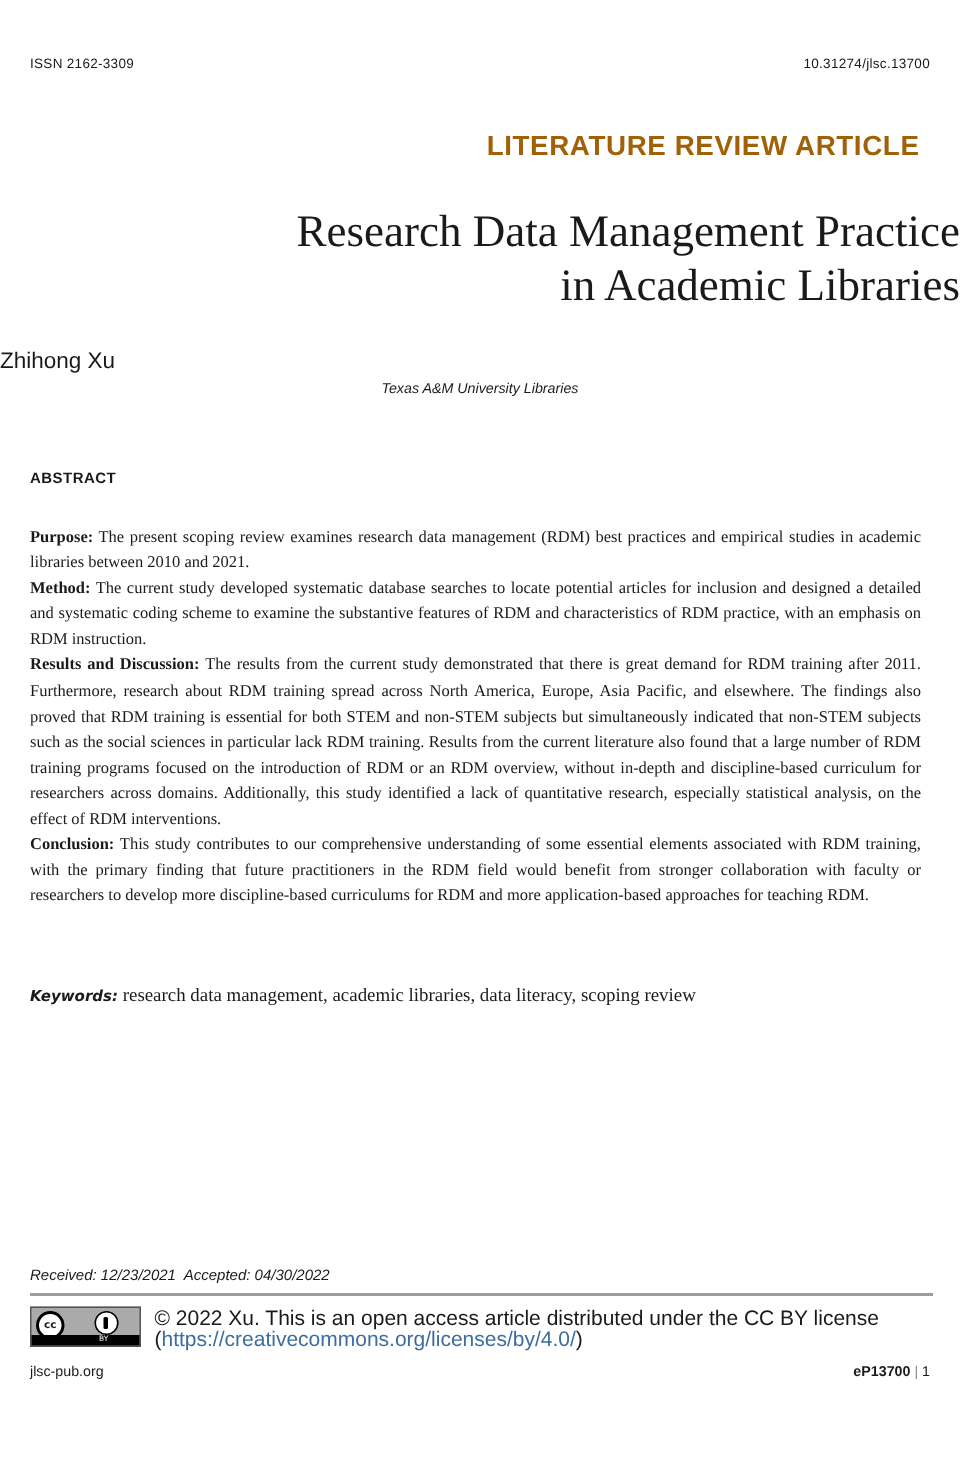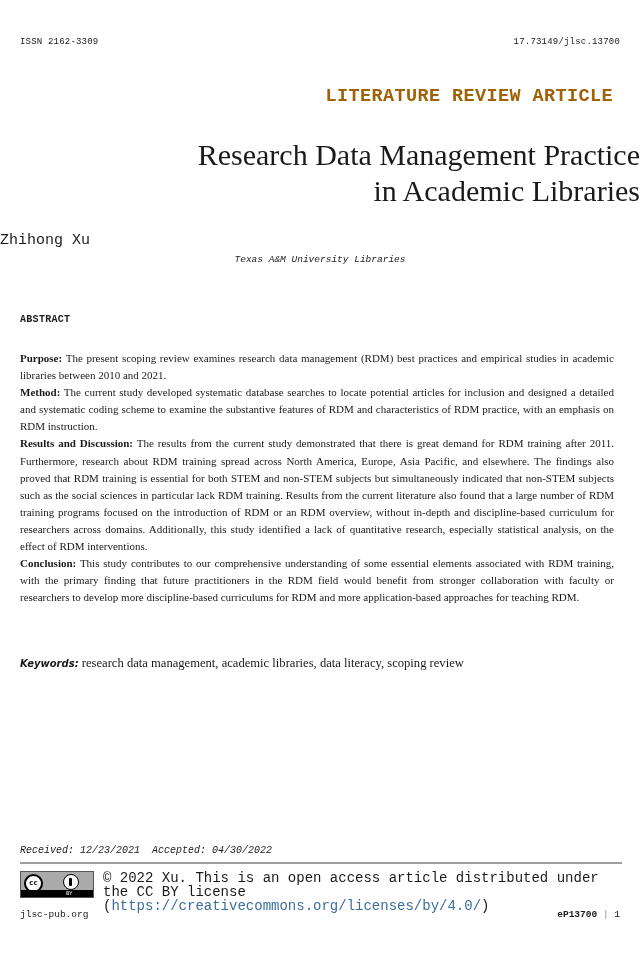--- a/index.html
+++ b/index.html
@@ -1,17 +1,17 @@
 <!DOCTYPE html>
 <html><head>
 <meta charset="utf-8">
 <style>
   html, body { margin: 0; padding: 0; background: #ffffff; }
   body { width: 640px; height: 973px; position: relative; overflow: hidden; color: #1a1a1a; }
-  .sans { font-family: Liberation Mono, monospace; }
+  .sans { font-family: Liberation Sans, sans-serif; }
   .serif { font-family: "Liberation Serif", serif; }
 
   .top-left { position: absolute; left: 20px; top: 37px; font-size: 9px; letter-spacing: 0.2px; }
   .top-right { position: absolute; right: 20px; top: 37px; font-size: 9px; letter-spacing: 0.2px; }
 
   .article-type { position: absolute; right: 27px; top: 86px; font-size: 18.5px; font-weight: bold; color: #a16207; letter-spacing: 0.4px; }
 
   .title { position: absolute; left: 0; width: 640px; top: 137px; text-align: right; font-size: 30px; line-height: 36px; color: #1a1a1a; }
   .author { position: absolute; left: 0; width: 640px; top: 232px; font-size: 15px; }
   .affil { position: absolute; left: 0; width: 640px; top: 254px; text-align: center; font-size: 9.5px; font-style: italic; }
@@ -40,21 +40,21 @@
 
   .foot-left { position: absolute; left: 20px; top: 909px; font-size: 9.5px; }
   .foot-right { position: absolute; right: 20px; top: 909px; font-size: 9.5px; }
   .foot-right .pid { font-weight: bold; }
   .foot-right .sep { color: #888; }
 </style>
 </head>
 <body>
 
 <div class="top-left sans">ISSN 2162-3309</div>
-<div class="top-right sans">17.73149/jlsc.13700</div>
+<div class="top-right sans">10.31274/jlsc.13700</div>
 
 <div class="article-type sans">LITERATURE REVIEW ARTICLE</div>
 
 <div class="title serif">
   <div>Research Data Management Practice</div>
   <div>in Academic Libraries</div>
 </div>
 
 <div class="author sans">Zhihong Xu</div>
 <div class="affil sans">Texas A&amp;M University Libraries</div>

